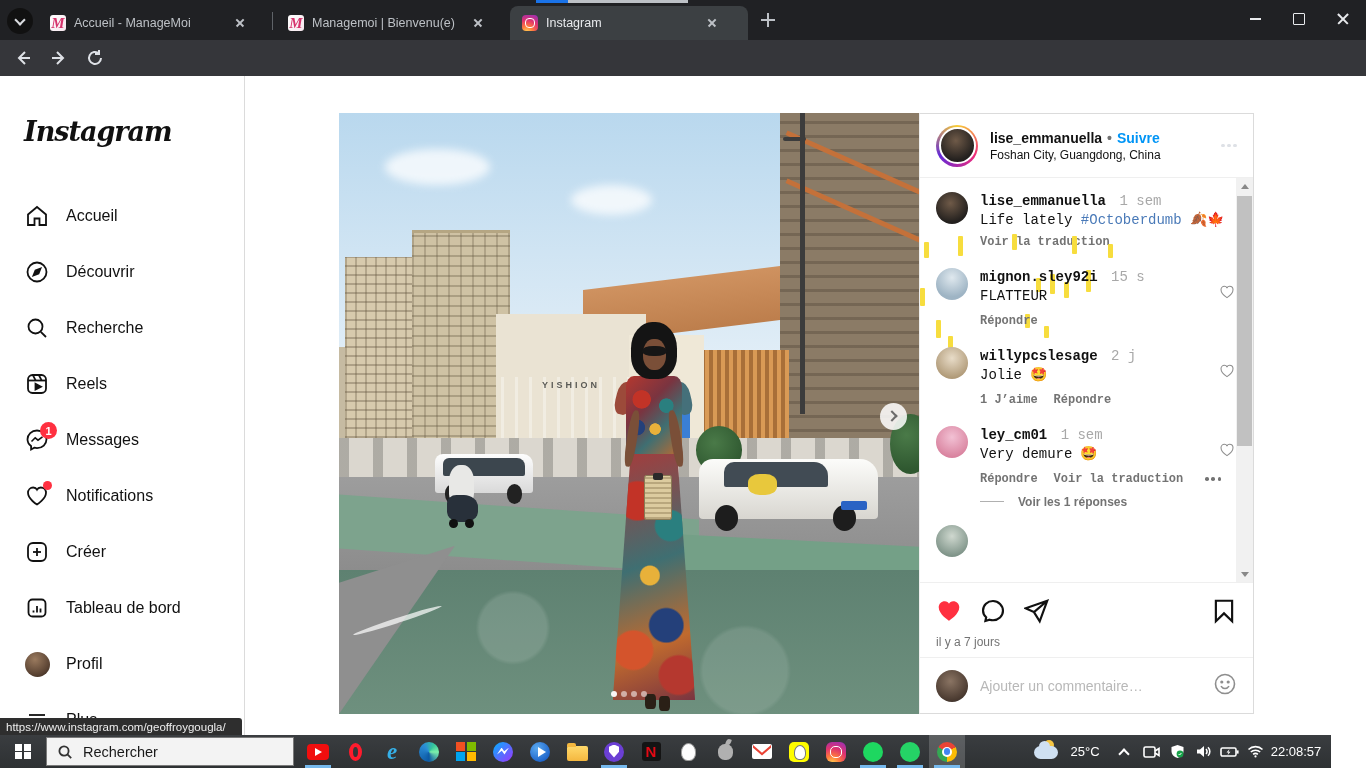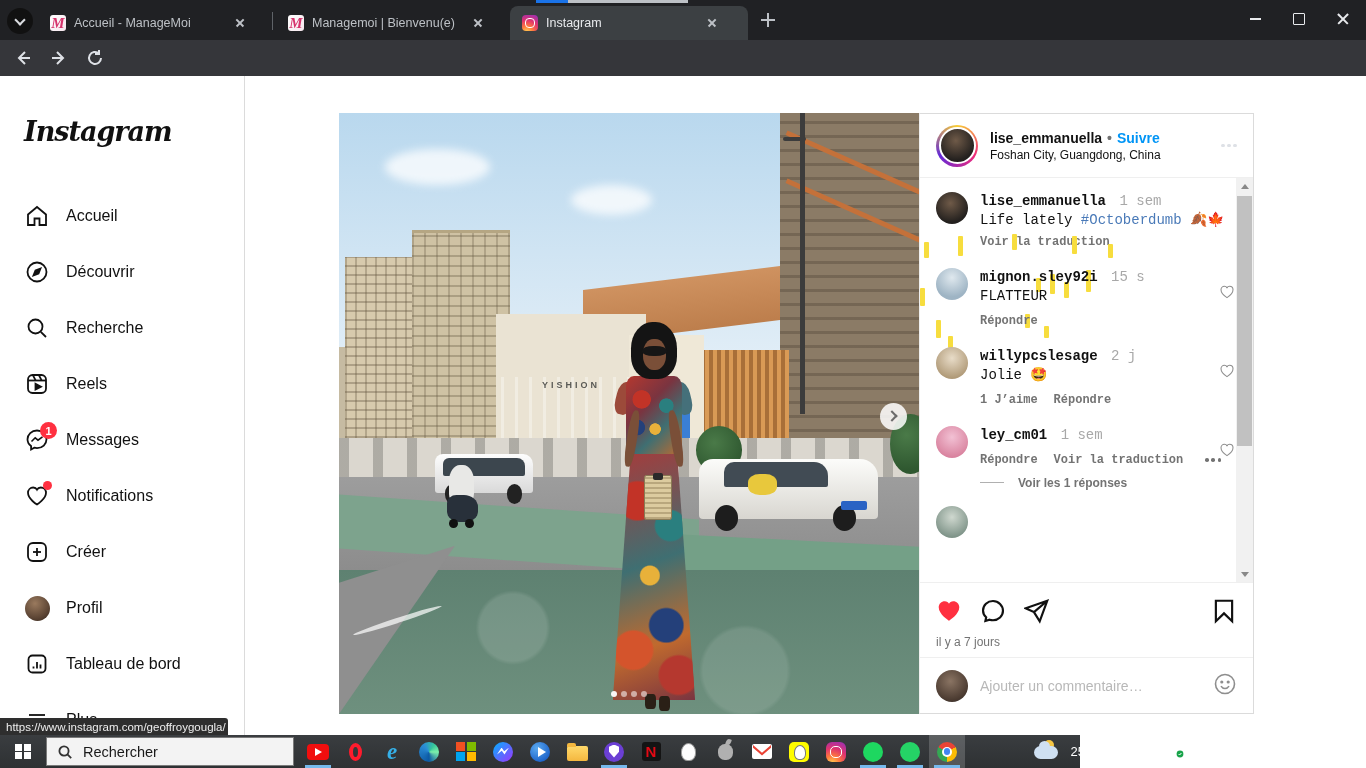--- a/index.html
+++ b/index.html
@@ -169,24 +169,24 @@
   .act-row svg { stroke:#111; stroke-width:2; fill:none; }
   .bookmark { margin-left:auto; }
   .liked-line { margin-top:6px; }
   .liked-line b { font-weight:bold; }
   .post-time { color:#737373; font-size:12px; margin-top:6px; }
   .p-add { border-top:1px solid #efefef; height:56px; display:flex; align-items:center; gap:12px; padding:0 16px; flex:none; }
   .add-ph { color:#b8b8b8; font-size:14px; flex:1; }
   .smiley svg { stroke:#8e8e8e; stroke-width:1.6; fill:none; }
 
   
-  #statusbar { position:absolute; left:0; top:718px; height:17px; background:#2e2e2e; color:#eee; font-size:11.5px; display:flex; align-items:center; padding:0 2px 0 6px; border-top-right-radius:3px; z-index:30; }
-
-  
-  #taskbar { position:absolute; left:0; top:735px; width:1080px; height:33px; background:linear-gradient(#3a3d40,#2e3133); z-index:40; }
+  #statusbar { position:absolute; left:0; top:718px; height:17px; background:#2e2e2e; color:#eee; font-size:11.5px; display:flex; align-items:center; padding:0 16px 0 6px; border-top-right-radius:3px; z-index:30; }
+
+  
+  #taskbar { position:absolute; left:0; top:735px; width:1331px; height:33px; background:linear-gradient(#3a3d40,#2e3133); z-index:40; }
   #start { position:absolute; left:0; top:0; width:46px; height:33px; display:flex; align-items:center; justify-content:center; }
   .win-logo { display:grid; grid-template-columns:7px 7px; grid-template-rows:7px 7px; gap:1.5px; }
   .win-logo i { background:#fff; }
   #tb-search { position:absolute; left:46px; top:2px; width:248px; height:29px; background:#f3f3f3; border:1px solid #7a7a7a; display:flex; align-items:center; gap:10px; padding:0 10px; }
   #tb-search svg { stroke:#333; stroke-width:1.8; fill:none; }
   #tb-search span { color:#1a1a1a; font-size:14.5px; }
   .tb-app { position:absolute; top:0; width:36px; height:33px; display:flex; align-items:center; justify-content:center; }
   .tb-app.open::after { content:""; position:absolute; bottom:0; left:5px; width:26px; height:3px; background:#76b9ed; }
   .tb-app.active { background:rgba(255,255,255,.18); }
   .tray { position:absolute; top:0; height:33px; display:flex; align-items:center; justify-content:center; color:#fff; }
@@ -385,34 +385,34 @@
               <svg width="24" height="24" viewBox="0 0 24 24">
                 <rect x="3" y="3" width="18" height="18" rx="5"></rect>
                 <line x1="12" y1="8" x2="12" y2="16"></line>
                 <line x1="8" y1="12" x2="16" y2="12"></line>
               </svg>
             </span>
           <span>Créer</span>
         </div>
         <div class="nav-item">
           <span class="icon-wrap">
-              <span class="avatar-sm"></span>
-            </span>
-          <span>Profil</span>
-        </div>
-        <div class="nav-item">
-          <span class="icon-wrap">
               <svg width="24" height="24" viewBox="0 0 24 24">
                 <rect x="3.5" y="3.5" width="17" height="17" rx="4"></rect>
                 <line x1="8.5" y1="14.5" x2="8.5" y2="16.5"></line>
                 <line x1="12" y1="10" x2="12" y2="16.5"></line>
                 <line x1="15.5" y1="12.5" x2="15.5" y2="16.5"></line>
               </svg>
             </span>
           <span>Tableau de bord</span>
+        </div>
+        <div class="nav-item">
+          <span class="icon-wrap">
+              <span class="avatar-sm"></span>
+            </span>
+          <span>Profil</span>
         </div>
         <div class="nav-item">
           <span class="icon-wrap">
               <svg width="24" height="24" viewBox="0 0 24 24">
                 <line x1="4" y1="7" x2="20" y2="7"></line>
                 <line x1="4" y1="12" x2="20" y2="12"></line>
                 <line x1="4" y1="17" x2="20" y2="17"></line>
               </svg>
             </span>
           <span>Plus</span>
@@ -569,20 +569,21 @@
                   <path d="M12 20.5 C12 20.5 3 15 3 8.8 C3 5.8 5.3 3.5 8.2 3.5 C10 3.5 11.4 4.5 12 5.6 C12.6 4.5 14 3.5 15.8 3.5 C18.7 3.5 21 5.8 21 8.8 C21 15 12 20.5 12 20.5 Z"></path>
                 </svg>
             </span>
           </div>
 
           <div class="c-row" style="margin-bottom:8px;">
             <div class="c-av" style="background:radial-gradient(circle at 50% 35%, #f2c1d4, #d9839f 75%);"></div>
             <div class="c-body">
               <span class="c-user">ley_cm01</span>
               <span class="c-time">1 sem</span>
+              <div>Very demure 🤩</div>
               <div class="c-meta">
                 <span>Répondre</span>
                 <span>Voir la traduction</span>
                 <span class="more3" style="margin-left:6px;">
                     <i style="background:#737373;"></i>
                     <i style="background:#737373;"></i>
                     <i style="background:#737373;"></i>
                   </span>
               </div>
             </div>

